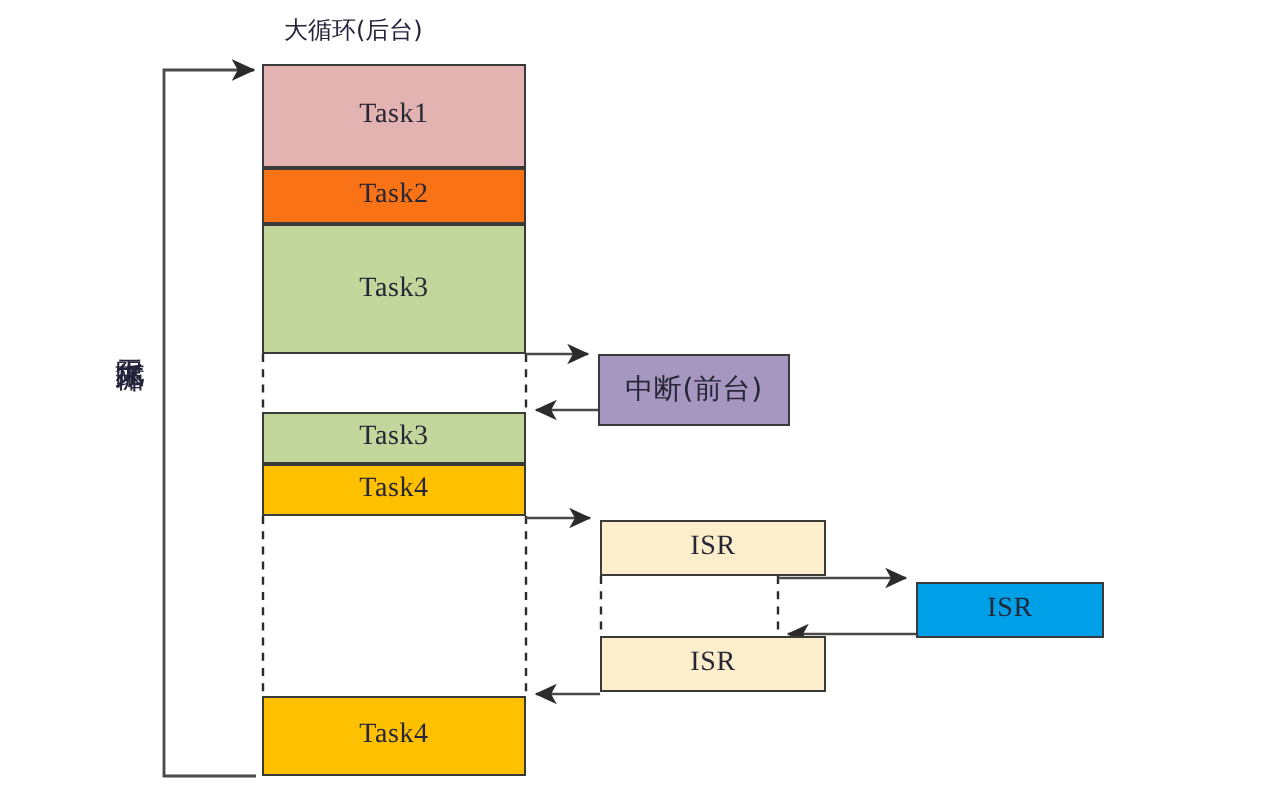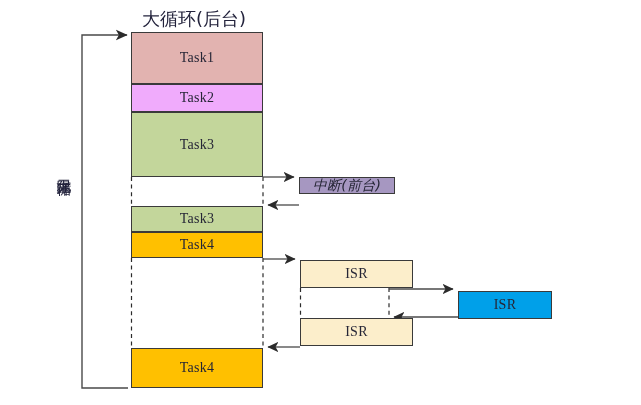--- a/index.html
+++ b/index.html
@@ -3,21 +3,21 @@
 <meta charset="utf-8">
 <style>
   html,body{margin:0;padding:0;background:#ffffff;}
   body{width:641px;height:405px;position:relative;overflow:hidden;
        font-family:"Liberation Serif","DejaVu Serif",serif;color:#1f1f35;}
   #canvas{position:absolute;left:0;top:0;width:641px;height:405px;}
   .box{position:absolute;box-sizing:border-box;border:1px solid #3a3a3a;
        display:flex;align-items:center;justify-content:center;
        font-size:14px;letter-spacing:.3px;color:#262636;}
   .cjk{font-family:"DejaVu Sans","Liberation Sans",sans-serif;}
-  .lbl{position:absolute;font-size:18px;color:#23233c;white-space:nowrap;
+  .lbl{position:absolute;font-size:12px;color:#23233c;white-space:nowrap;
        font-family:"DejaVu Sans","Liberation Sans",sans-serif;}
   .vlabel{position:absolute;font-size:14.5px;color:#23233c;white-space:nowrap;
           font-family:"DejaVu Sans","Liberation Sans",sans-serif;
           writing-mode:vertical-rl;text-orientation:upright;letter-spacing:1px;}
   svg{position:absolute;left:0;top:0;overflow:visible;}
 </style>
 </head>
 <body>
 
 <div id="canvas">
@@ -70,24 +70,24 @@
     </g>
   </svg>
 
   <div class="lbl" style="left:142px;top:7px;">大循环(后台)</div>
 
   <div class="vlabel" style="left:54px;top:168px;">无限循环</div>
 
 
   <div id="blocks">
       <div class="box" style="left: 131px; top: 32px; width: 132px; height: 52px; background: rgb(226, 179, 176);">Task1</div>
-      <div class="box" style="left: 131px; top: 84px; width: 132px; height: 28px; background: #f0abfc;">Task2</div>
+      <div class="box" style="left: 131px; top: 84px; width: 132px; height: 28px; background: #f97316;">Task2</div>
       <div class="box" style="left: 131px; top: 112px; width: 132px; height: 65px; background: rgb(195, 214, 155);">Task3</div>
       <div class="box" style="left: 131px; top: 206px; width: 132px; height: 26px; background: rgb(195, 214, 155);">Task3</div>
       <div class="box" style="left: 131px; top: 232px; width: 132px; height: 26px; background: rgb(255, 192, 0);">Task4</div>
       <div class="box" style="left: 131px; top: 348px; width: 132px; height: 40px; background: rgb(255, 192, 0);">Task4</div>
-      <div class="box cjk" style="left: 299px; top: 177px; width: 96px; height: 17px; background: rgb(166, 151, 193); font-style: italic;">中断(前台)</div>
+      <div class="box cjk" style="left: 299px; top: 177px; width: 96px; height: 36px; background: rgb(166, 151, 193);">中断(前台)</div>
       <div class="box" style="left: 300px; top: 260px; width: 113px; height: 28px; background: rgb(252, 238, 203);">ISR</div>
       <div class="box" style="left: 300px; top: 318px; width: 113px; height: 28px; background: rgb(252, 238, 203);">ISR</div>
       <div class="box" style="left: 458px; top: 291px; width: 94px; height: 28px; background: rgb(0, 160, 233);">ISR</div>
     </div>
 
 </div>
 
 </body></html>

